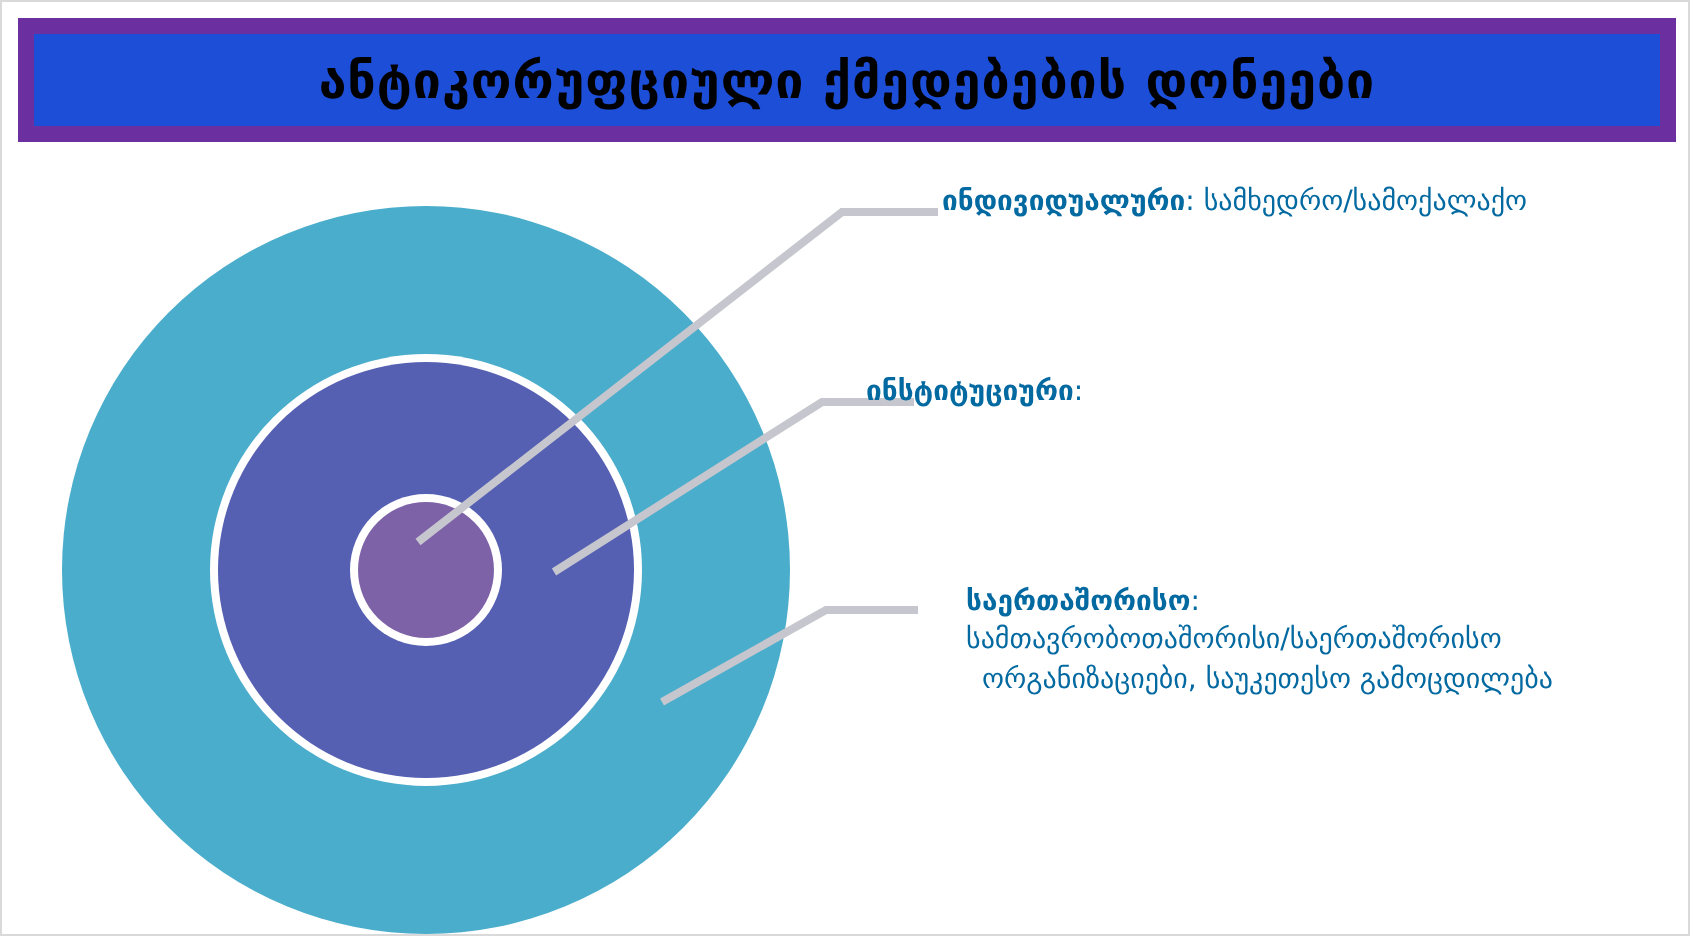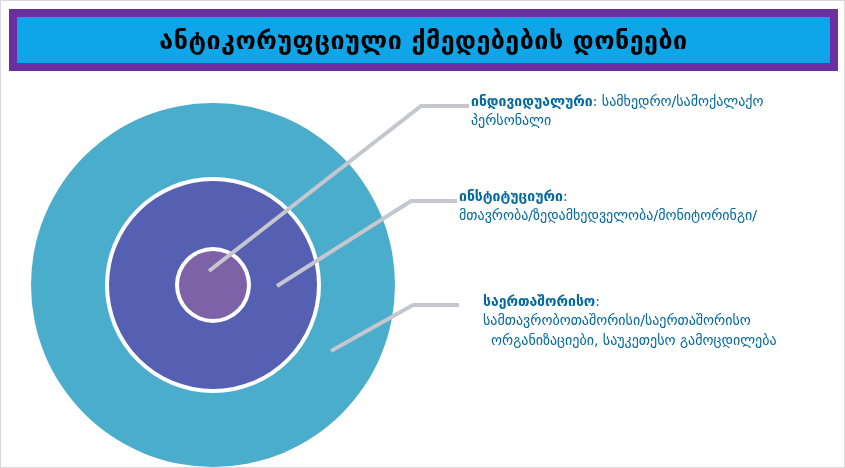--- a/index.html
+++ b/index.html
@@ -19,21 +19,21 @@
   }
 
   
   #title-banner {
     position: absolute;
     left: 8px;
     top: 8px;
     width: 829px;
     height: 62px;
     box-sizing: border-box;
-    background: #0ea5e9;
+    background: #1d4ed8;
     border: 8px solid #6B2FA0;
     display: flex;
     align-items: center;
     justify-content: center;
   }
   #title-text {
     font-size: 25px;
     font-weight: bold;
     color: #000000;
     letter-spacing: 0.5px;
@@ -57,21 +57,21 @@
     position: absolute;
     color: #0369a1;
     font-size: 14px;
     line-height: 1.38;
     font-family: "DejaVu Sans", "Liberation Sans", sans-serif;
   }
   .label-head {
     font-weight: bold;
   }
   #label-individual { left: 470px; top: 91px;  width: 370px; }
-  #label-institutional { left: 458px; top: 186px; width: 385px; }
+  #label-institutional { left: 432px; top: 186px; width: 385px; }
   #label-international  { left: 460px; top: 291px; width: 385px; margin-left: 22px; }
 
   .lbl-line { display: block; }
   .lbl-indent { display: block; }
   #label-international .lbl-indent { padding-left: 8px; }
 </style>
 </head>
 <body>
 
 <div id="page">
@@ -96,28 +96,26 @@
 
     <polyline points="276,213 410,128 456,128" fill="none" stroke="#C6C6CE" stroke-width="4"></polyline>
 
     <polyline points="330,278 412,232 458,232" fill="none" stroke="#C6C6CE" stroke-width="4"></polyline>
   </svg>
 
   <div class="label-block" id="label-individual">
     <span class="lbl-line">
       <span class="label-head">ინდივიდუალური</span><span>:</span><span> სამხედრო/სამოქალაქო</span>
     </span>
-    <span class="lbl-line">პერსონალი</span>
   </div>
 
   <div class="label-block" id="label-institutional">
     <span class="lbl-line">
       <span class="label-head">ინსტიტუციური</span><span>:</span>
     </span>
-    <span class="lbl-line">მთავრობა/ზედამხედველობა/მონიტორინგი/</span>
   </div>
 
   <div class="label-block" id="label-international">
     <span class="lbl-line">
       <span class="label-head">საერთაშორისო</span><span>:</span>
     </span>
     <span class="lbl-line">სამთავრობოთაშორისი/საერთაშორისო</span>
     <span class="lbl-indent">ორგანიზაციები, საუკეთესო გამოცდილება</span>
   </div>
 

